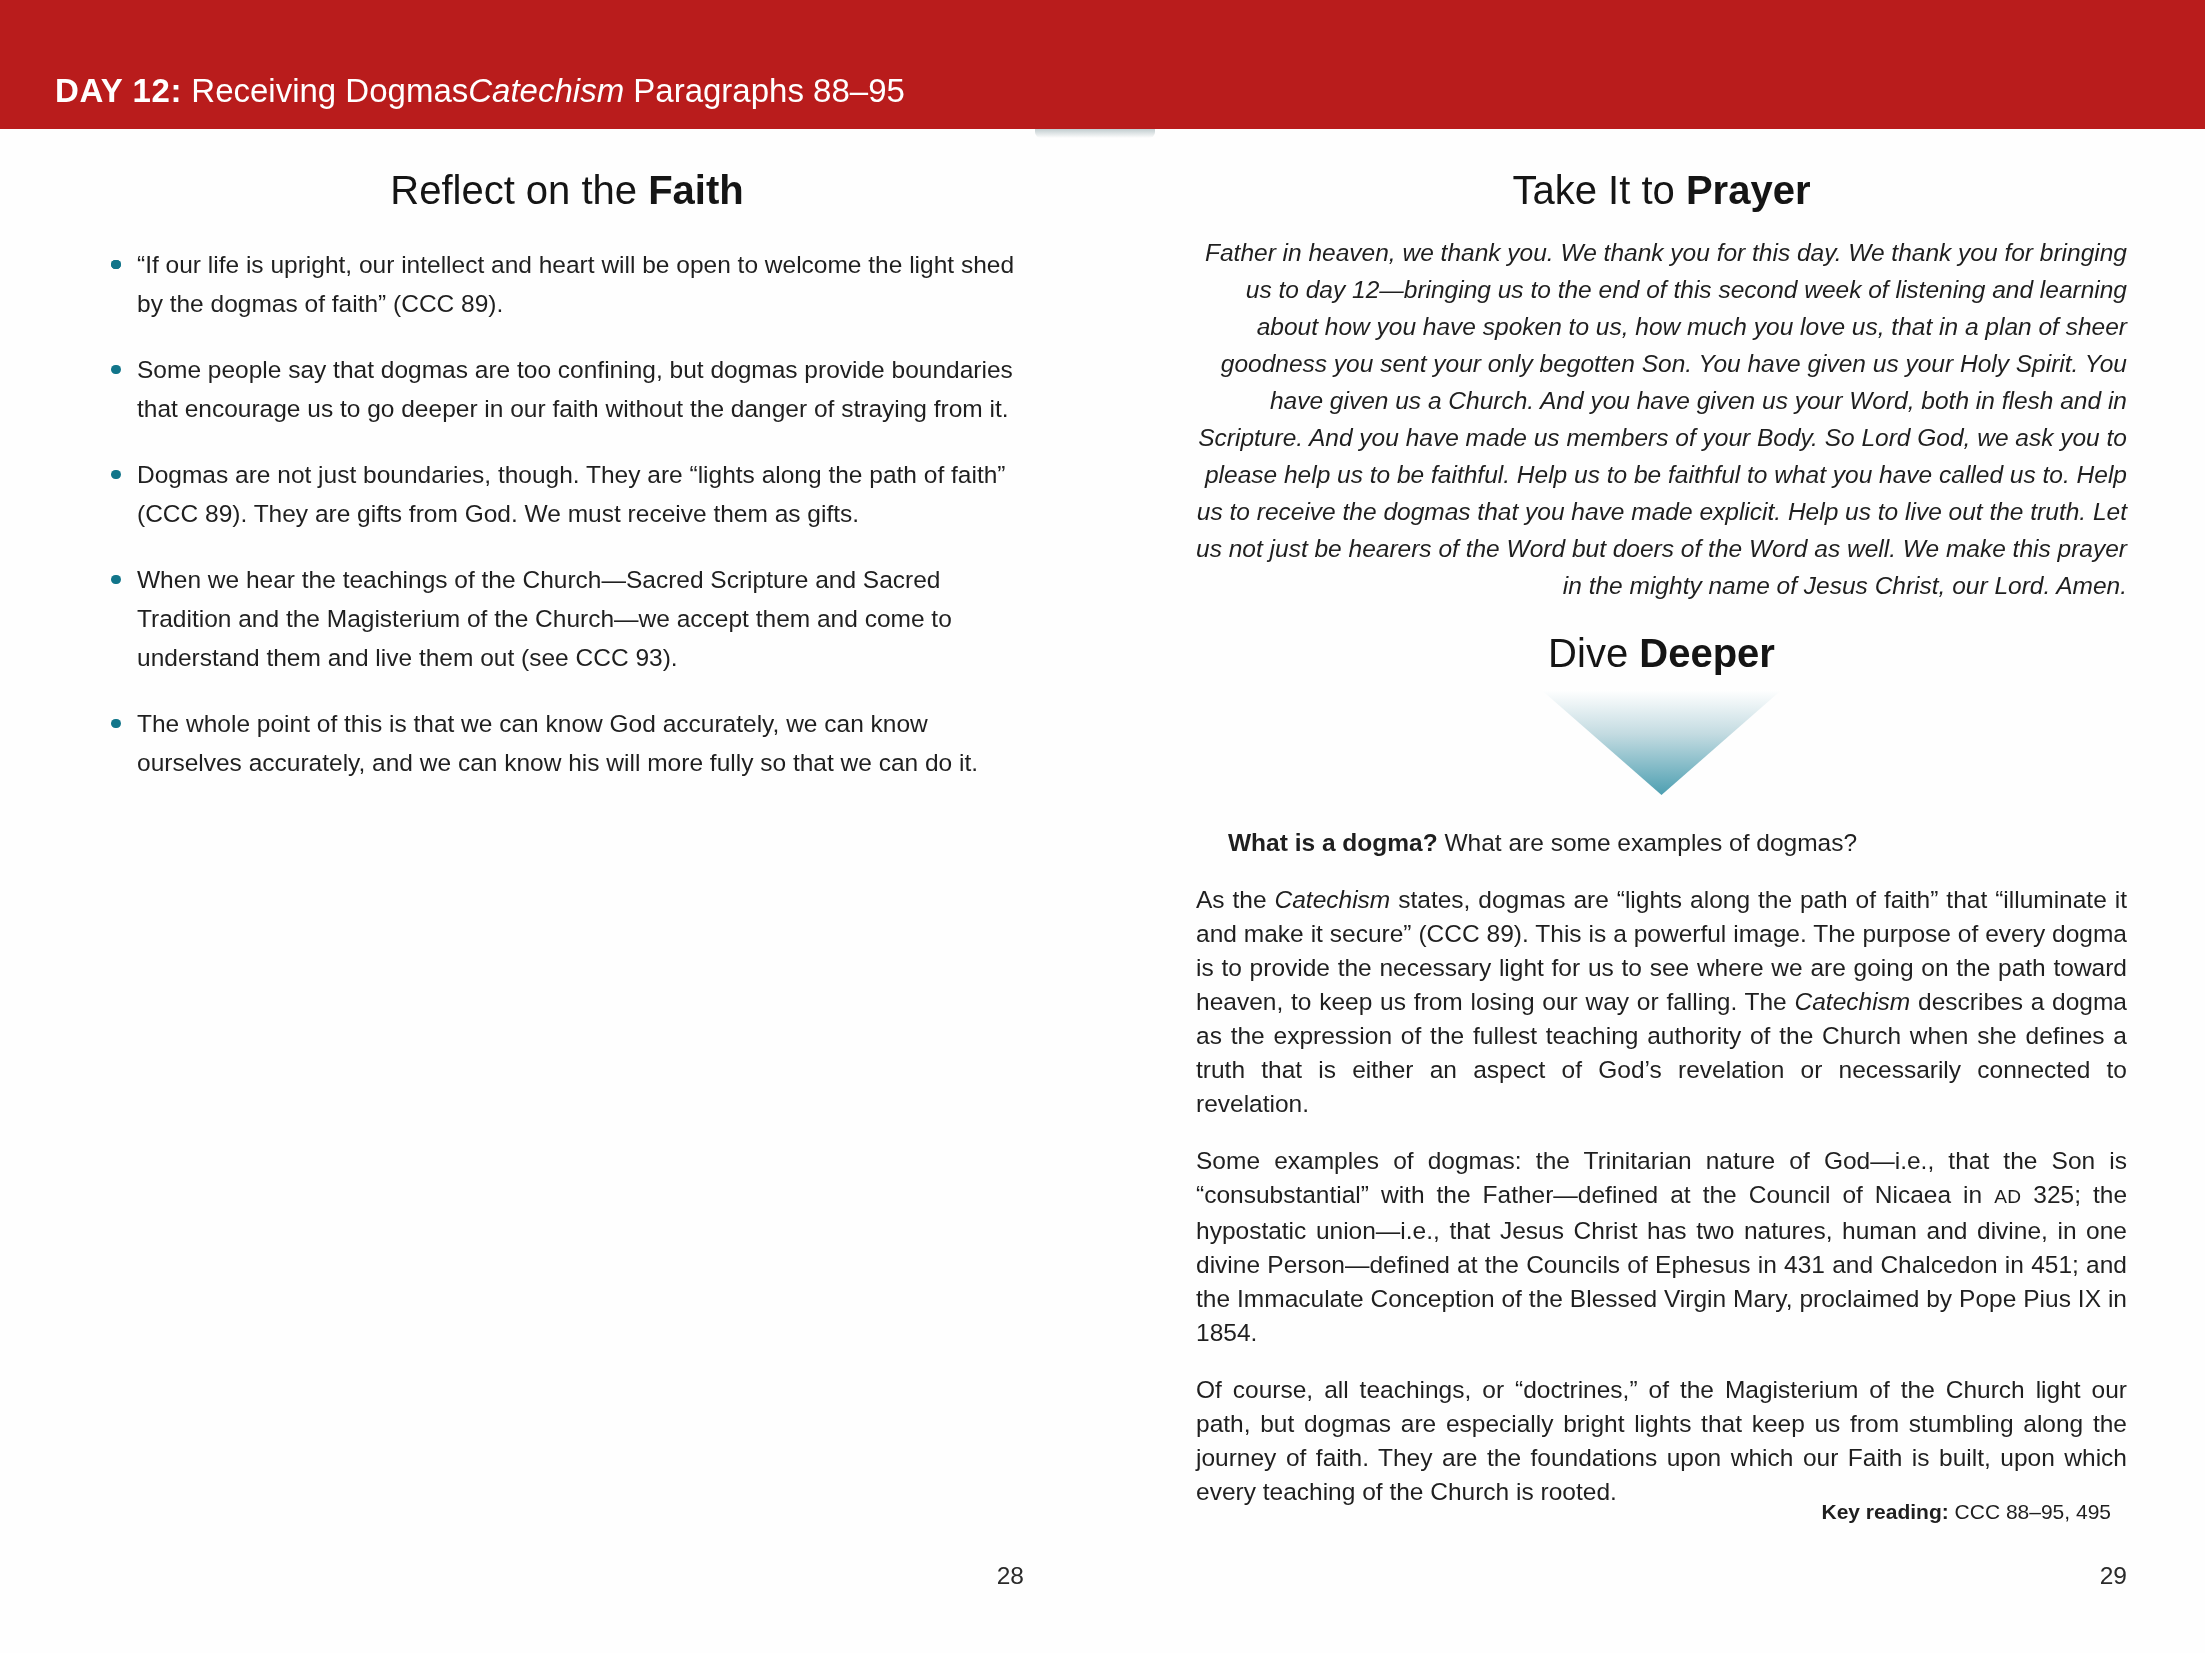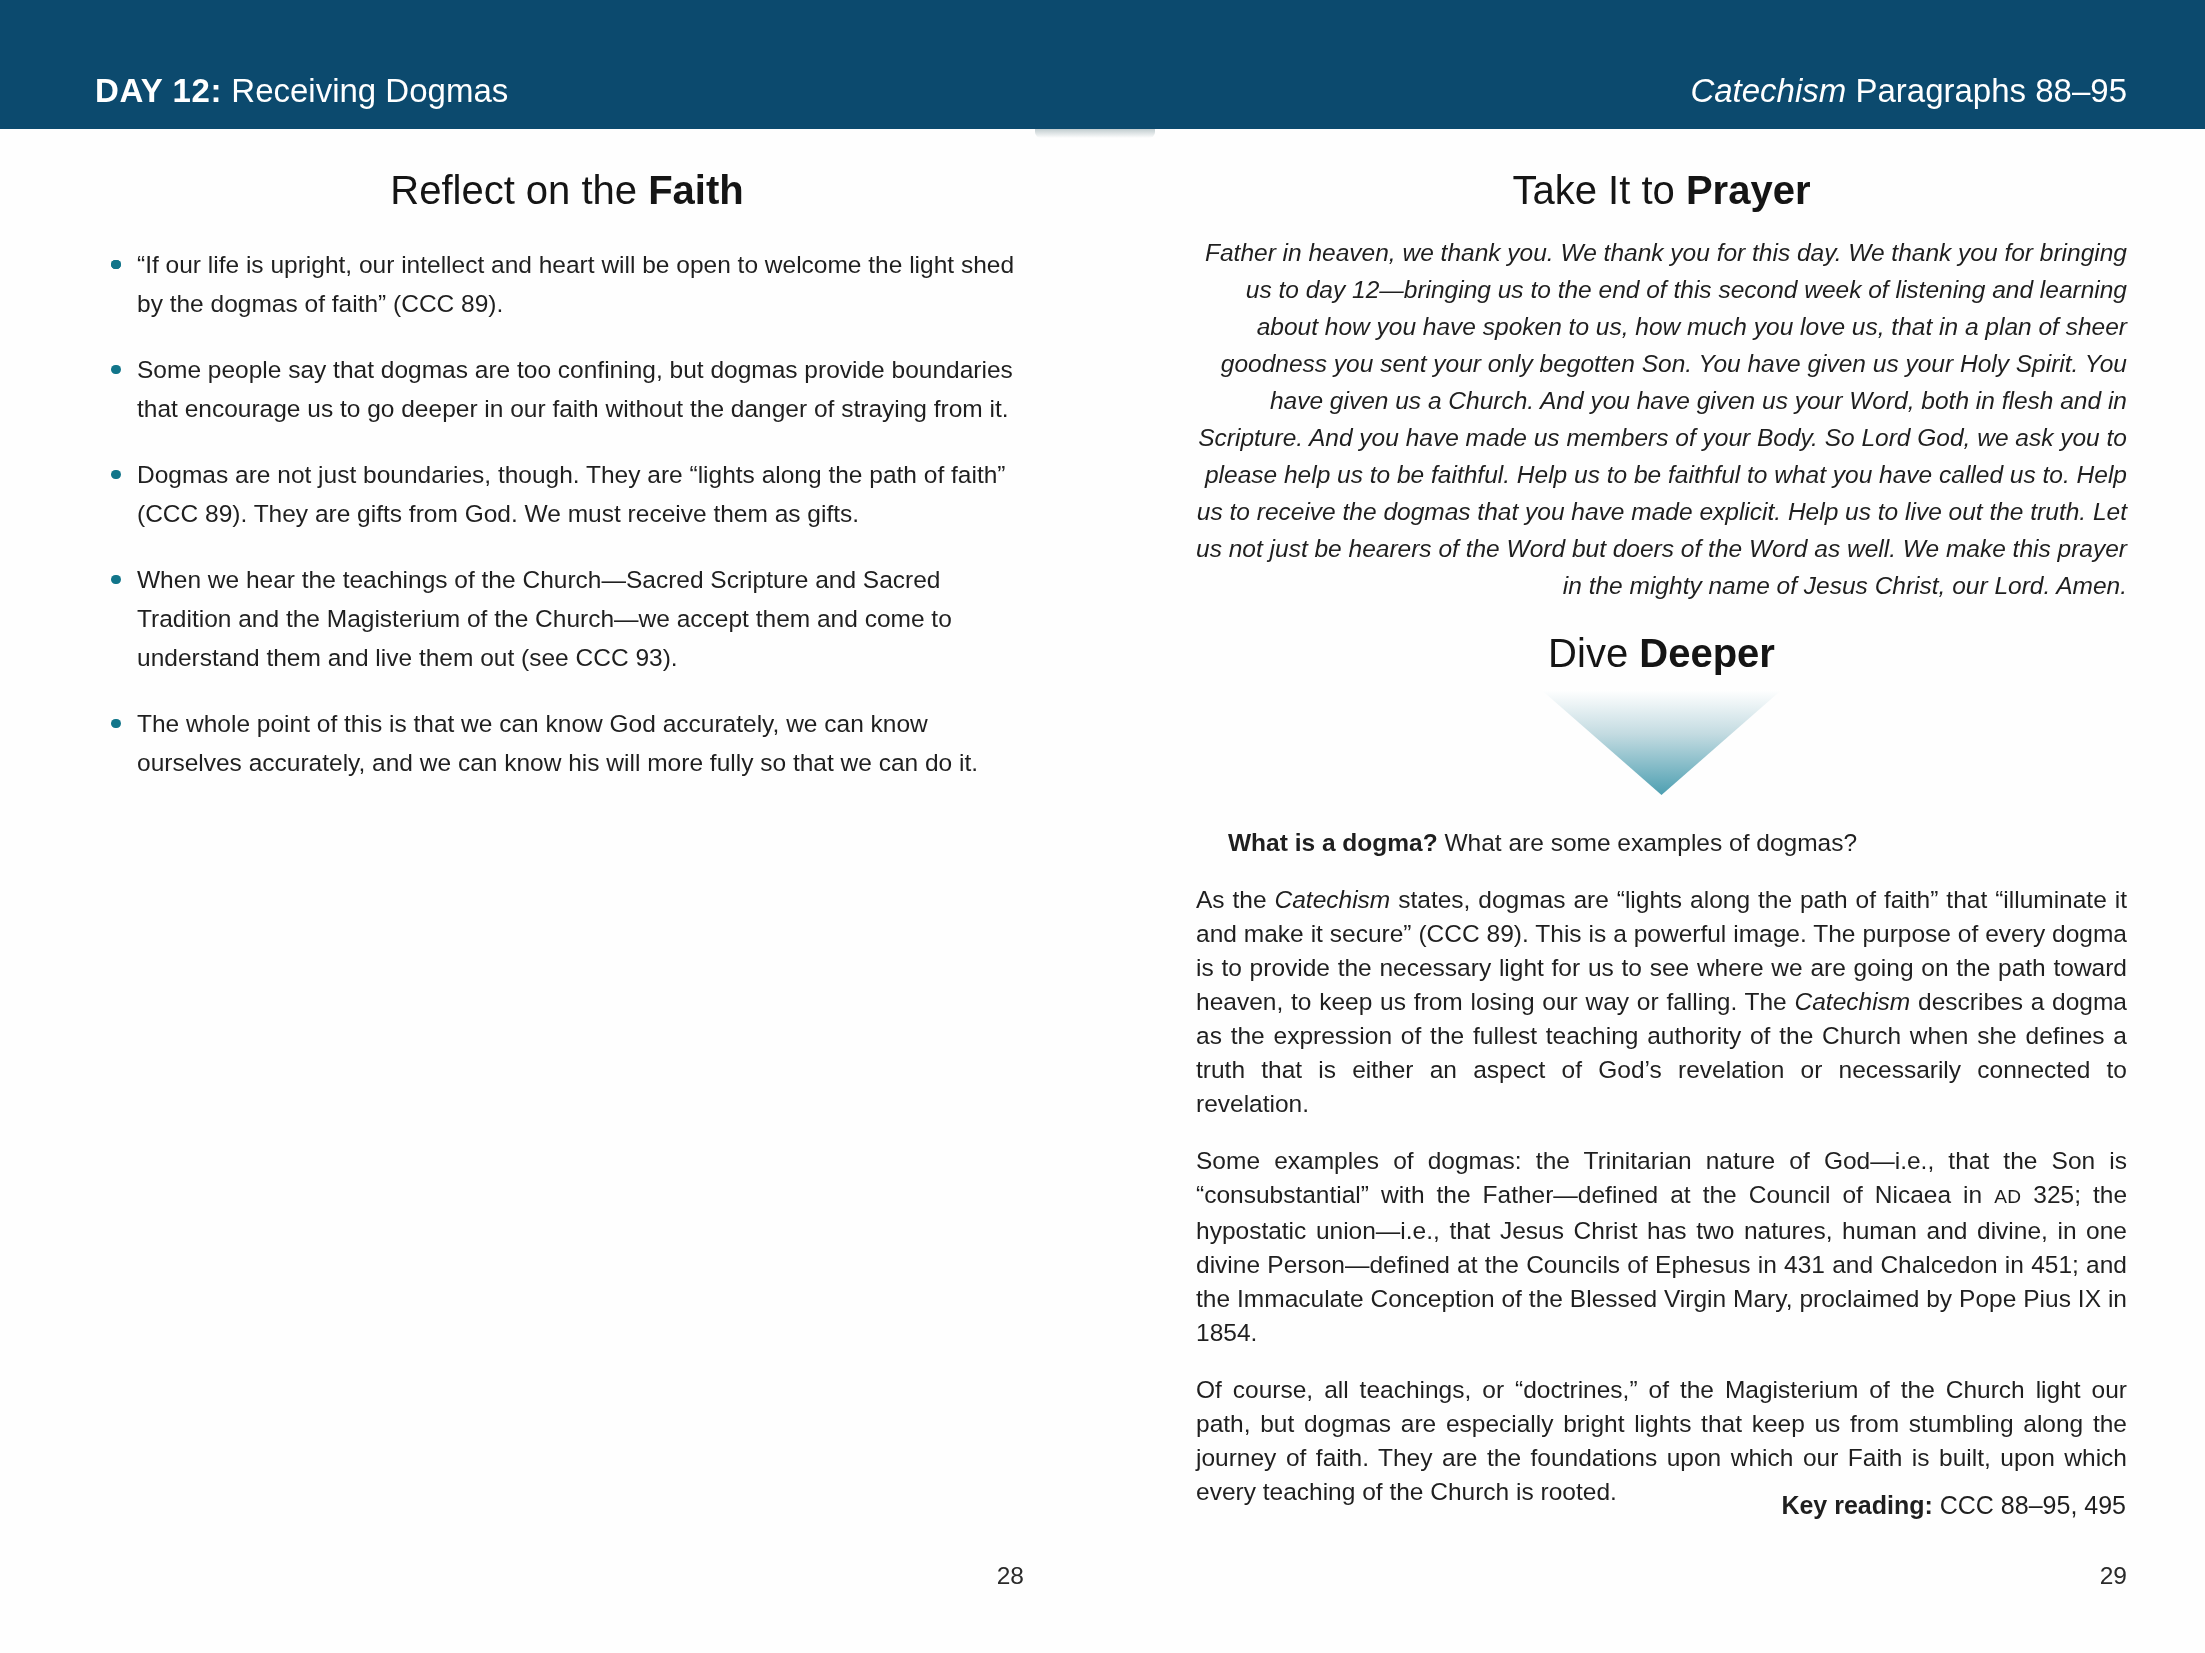--- a/index.html
+++ b/index.html
@@ -4,23 +4,23 @@
 <style>
   html,body{margin:0;padding:0;}
   body{
     width:2205px;height:1654px;position:relative;overflow:hidden;
     background:#fefefe;color:#1f1f1f;
     font-family:"Liberation Sans","DejaVu Sans",sans-serif;
   }
   
   .topbar{
     position:absolute;left:0;top:0;width:2205px;height:129px;
-    background:#0c4a6e;box-sizing:border-box;
-    display:flex;align-items:flex-end;justify-content:space-between;
-    padding:0 78px 22px 95px;color:#ffffff;font-size:33px;line-height:1;
+    background:#b91c1c;box-sizing:border-box;
+    display:flex;align-items:flex-end;justify-content:flex-start;
+    padding:0 78px 22px 55px;color:#ffffff;font-size:33px;line-height:1;
   }
   .topbar .bold{font-weight:700;letter-spacing:0.6px;}
   .italic{font-style:italic;}
   .gutter-shadow{
     position:absolute;left:1035px;top:129px;width:120px;height:9.2px;
     background:linear-gradient(180deg,rgba(120,145,150,0.45),rgba(120,145,150,0));
     border-radius:0 0 6.1px 6.1px;
   }
   
   .page{position:absolute;top:129px;height:1525px;box-sizing:border-box;}
@@ -44,21 +44,21 @@
   .triangle{
     width:240px;height:105px;margin:16px auto 0;
     background:linear-gradient(180deg,#ffffff 0%,#c3dbe1 42%,#4d9fb1 100%);
     clip-path:polygon(0 0,100% 0,50% 100%);
   }
   .question{margin:31px 0 0;font-size:24.5px;line-height:34px;}
   .question .bold,.key-reading .bold{font-weight:700;margin-left:32px;}
   .body-para{margin:23px 0 0;font-size:24.5px;line-height:34px;text-align:justify;}
   .run-i{font-style:italic;}
   .run-sc{font-size:0.78em;letter-spacing:0.3px;}
-  .key-reading{position:absolute;right:1px;bottom:109px;font-size:25px;line-height:1.2;}
+  .key-reading{position:absolute;right:16px;bottom:109px;font-size:21px;line-height:1.2;}
   .page-number{
     position:absolute;bottom:64px;left:0;width:100%;
     text-align:right;font-size:24.5px;color:#2a2a2a;
   }
 </style>
 </head>
 <body>
 
 <header class="topbar">
   <div>

